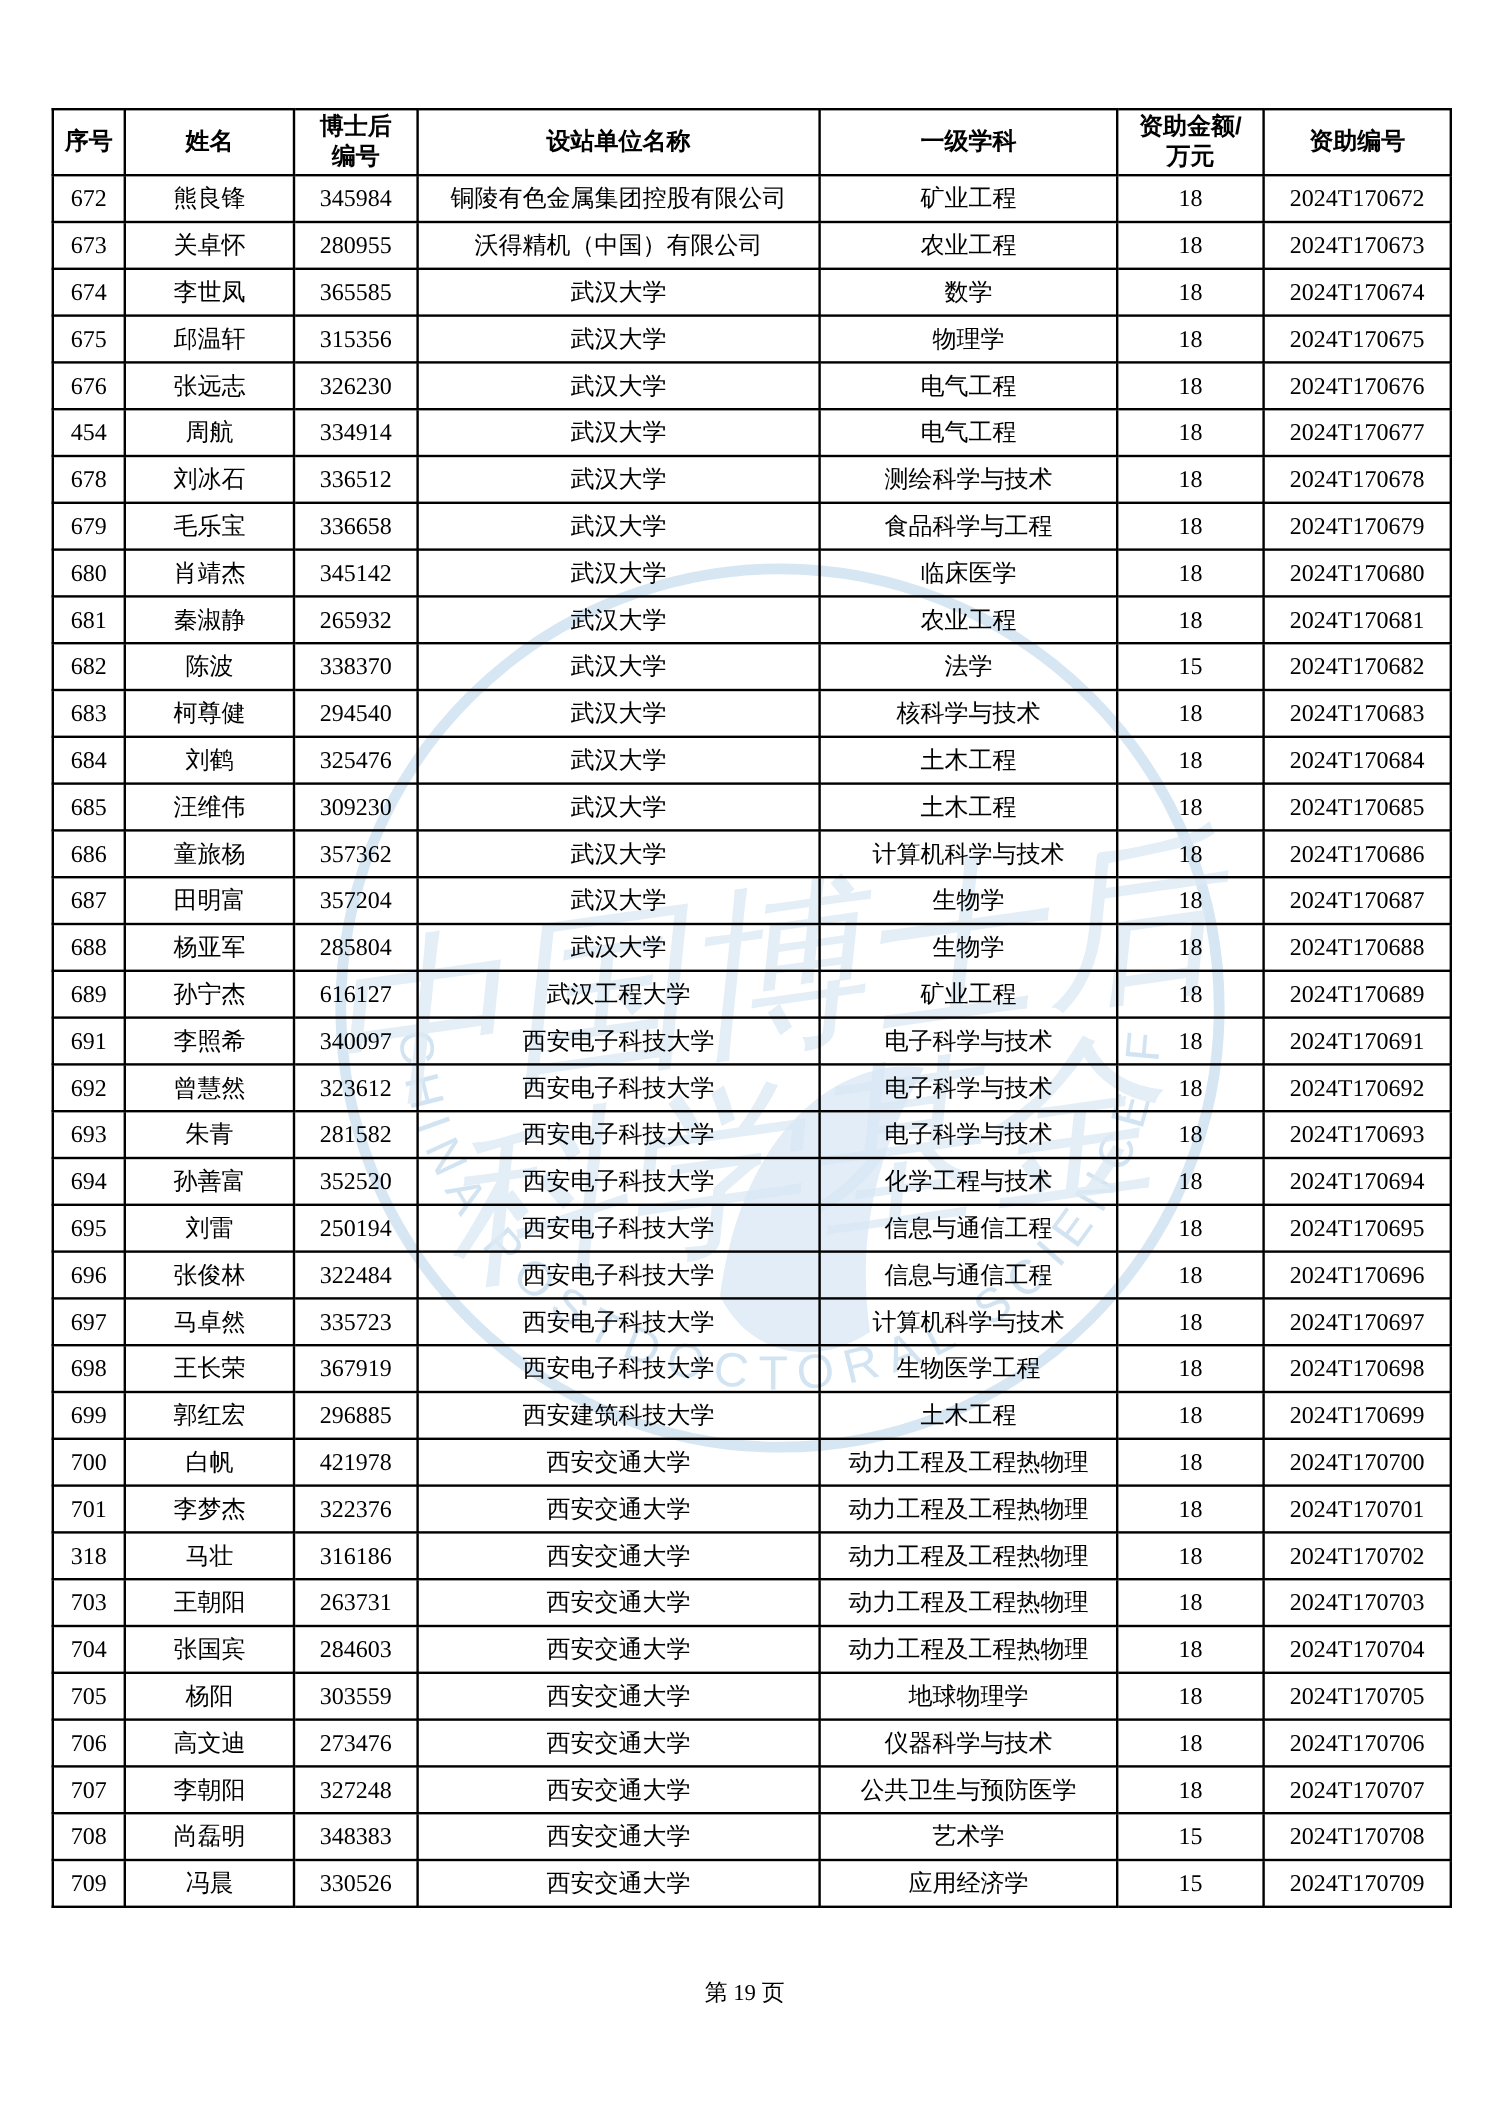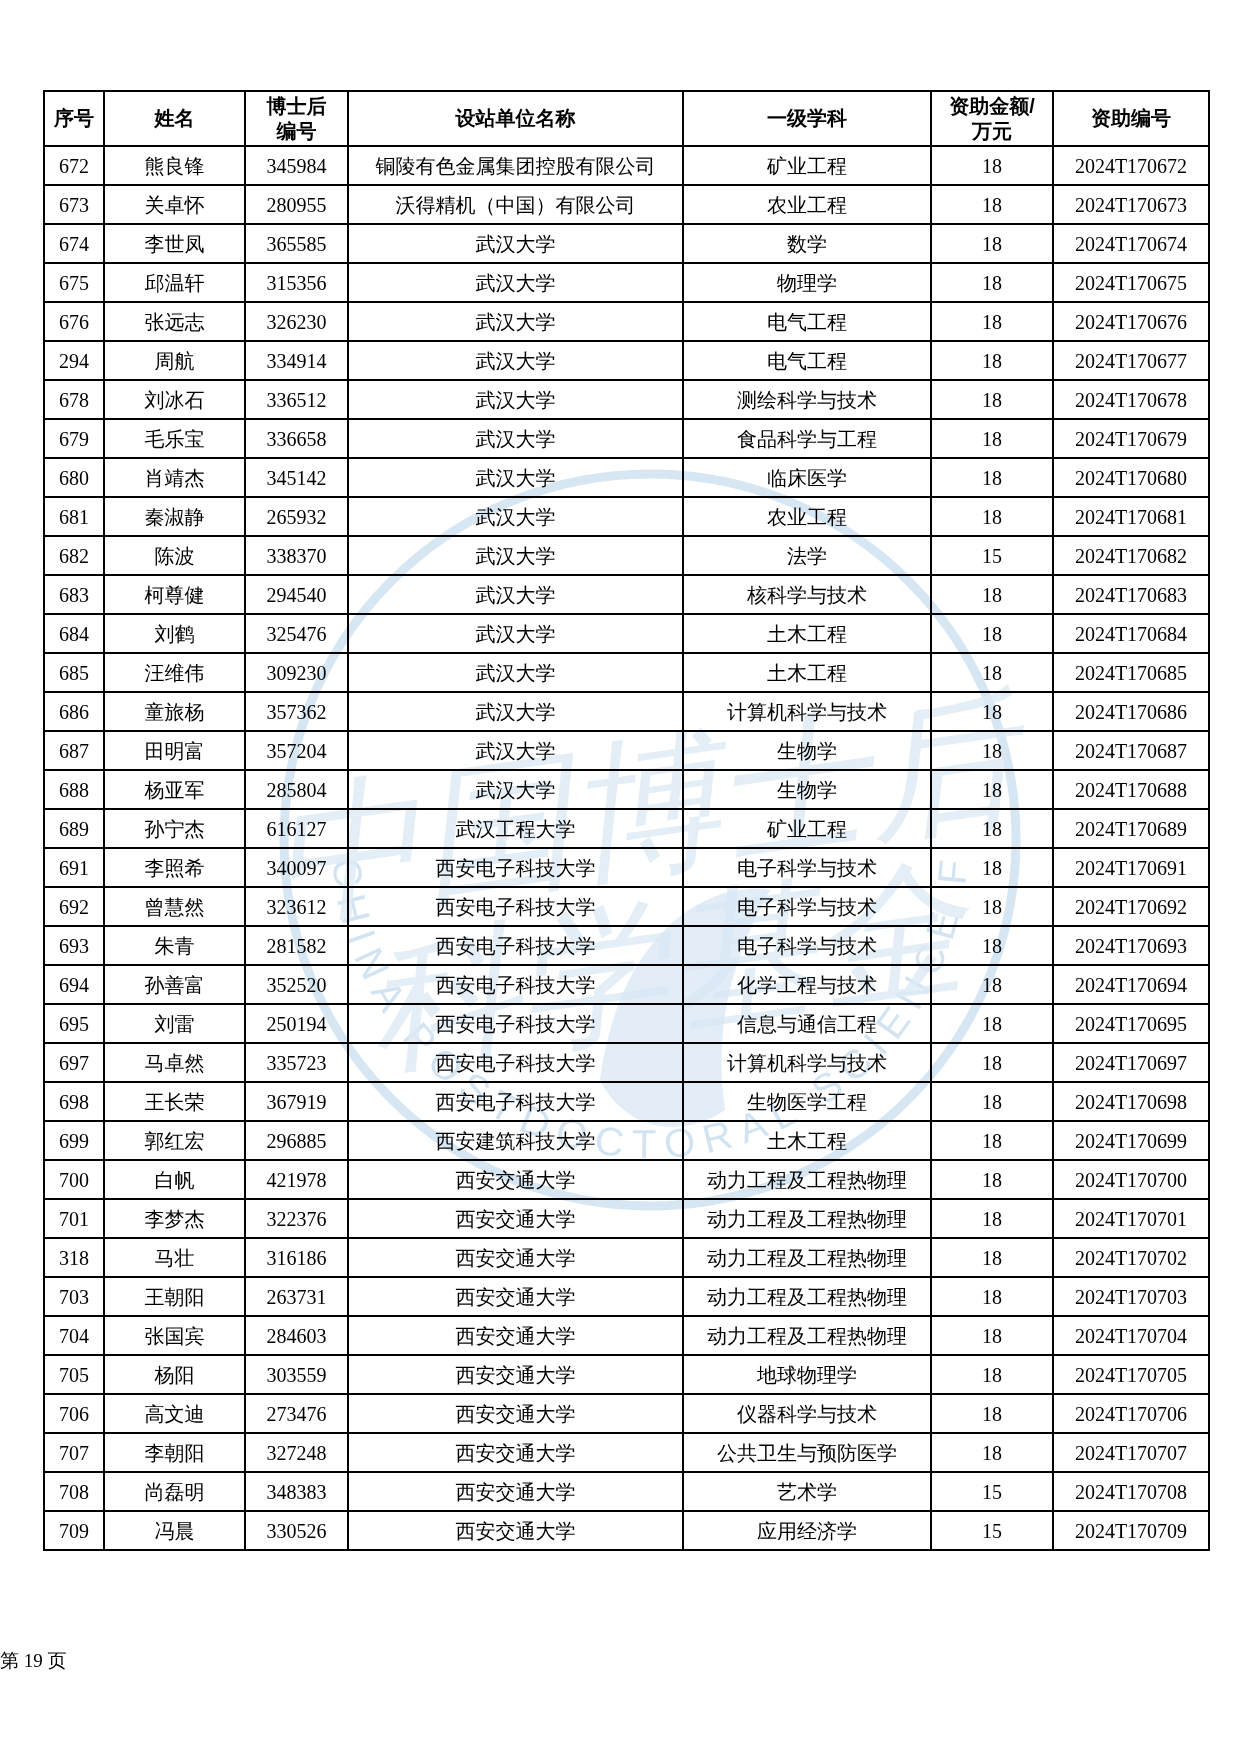--- a/index.html
+++ b/index.html
@@ -52,20 +52,21 @@
     font-size: 20px;
     font-weight: normal;
     line-height: 1.1;
   }
   td.c-num { letter-spacing: 0px; }
   .footer {
     position: absolute;
     left: 0;
     top: 1648px;
     width: 1241px;
+    text-align: center;
     font-size: 19px;
     color: #000000;
   }
 </style>
 </head>
 <body>
 
 <div class="page">
 
   <div class="watermark">
@@ -146,21 +147,21 @@
         <tr>
           <td class="c-num">676</td>
           <td>张远志</td>
           <td class="c-num">326230</td>
           <td>武汉大学</td>
           <td>电气工程</td>
           <td class="c-num">18</td>
           <td class="c-num">2024T170676</td>
         </tr>
         <tr>
-          <td class="c-num">294</td>
+          <td class="c-num">454</td>
           <td>周航</td>
           <td class="c-num">334914</td>
           <td>武汉大学</td>
           <td>电气工程</td>
           <td class="c-num">18</td>
           <td class="c-num">2024T170677</td>
         </tr>
         <tr>
           <td class="c-num">678</td>
           <td>刘冰石</td>
@@ -308,20 +309,29 @@
         <tr>
           <td class="c-num">695</td>
           <td>刘雷</td>
           <td class="c-num">250194</td>
           <td>西安电子科技大学</td>
           <td>信息与通信工程</td>
           <td class="c-num">18</td>
           <td class="c-num">2024T170695</td>
         </tr>
         <tr>
+          <td class="c-num">696</td>
+          <td>张俊林</td>
+          <td class="c-num">322484</td>
+          <td>西安电子科技大学</td>
+          <td>信息与通信工程</td>
+          <td class="c-num">18</td>
+          <td class="c-num">2024T170696</td>
+        </tr>
+        <tr>
           <td class="c-num">697</td>
           <td>马卓然</td>
           <td class="c-num">335723</td>
           <td>西安电子科技大学</td>
           <td>计算机科学与技术</td>
           <td class="c-num">18</td>
           <td class="c-num">2024T170697</td>
         </tr>
         <tr>
           <td class="c-num">698</td>

